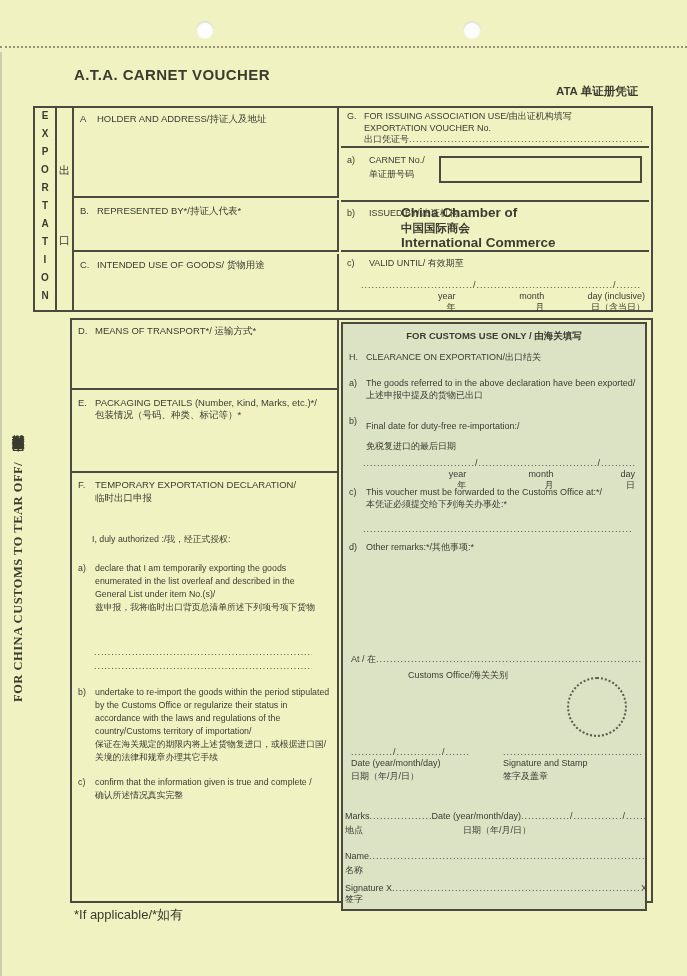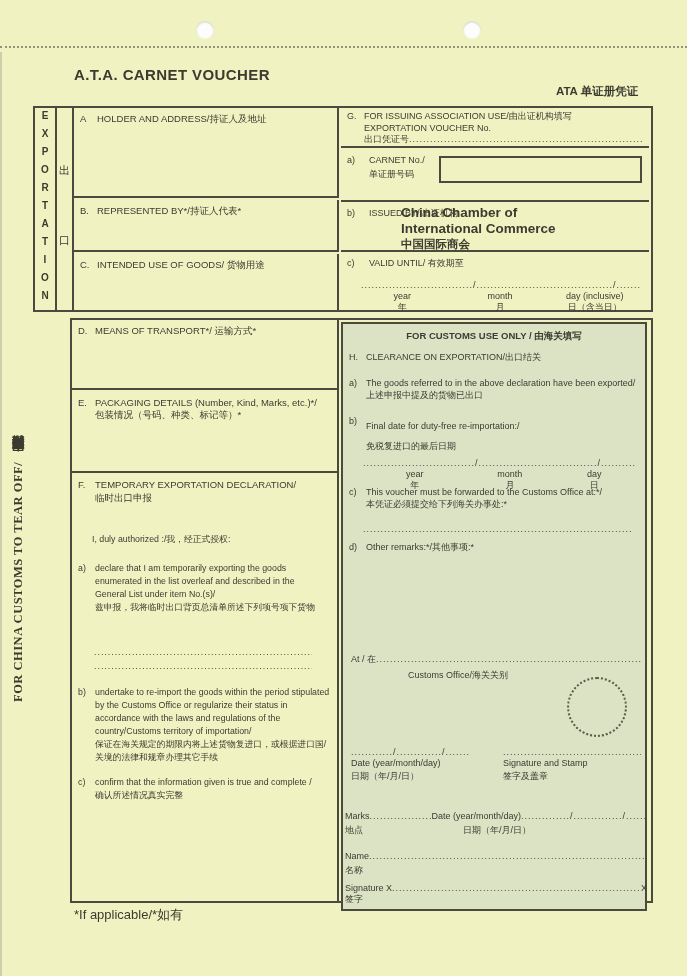--- a/index.html
+++ b/index.html
@@ -36,21 +36,21 @@
   .small{font-size:9px;line-height:11.5px;}
   .xsmall{font-size:8.8px;line-height:13px;}
   
   #expo-strip{left:0;top:0;width:20px;height:202px;border-right:2px solid var(--bd);display:flex;align-items:center;justify-content:center;}
   #expo-strip span{writing-mode:vertical-lr;text-orientation:upright;font-weight:bold;font-size:10px;letter-spacing:7px;}
   #ck-strip{left:22px;top:0;width:15px;height:202px;border-right:2px solid var(--bd);}
   #ck-strip .zh{position:absolute;left:2px;font-size:11px;}
   
   #customs-box{left:269px;top:2px;width:306px;height:589px;background:var(--customs);border:2px solid var(--bd);box-sizing:border-box;}
   #stamp-circle{left:224px;top:353px;width:56px;height:56px;border:2px dotted #5b5b4b;border-radius:50%;}
-  .dcols{display:flex;text-align:center;}
+  .dcols{display:flex;text-align:right;}
   .dcols div{line-height:11px;}
   #tear-off{left:10px;top:330px;width:30px;height:500px;writing-mode:vertical-rl;transform:rotate(180deg);
     font-family:"Liberation Serif", serif;font-weight:bold;font-size:12.5px;letter-spacing:.5px;text-align:center;}
   #footnote{left:74px;top:906px;font-size:13px;}
 </style>
 </head>
 <body>
 
 <div id="canvas">
 
@@ -114,22 +114,22 @@
       <div class="abs" style="left:98px;top:6px;width:203px;height:27px;border:2px solid var(--bd);box-sizing:border-box;"></div>
     </div>
 
     <div class="abs small" style="left:306px;top:96px;width:308px;height:48px;border-bottom:2px solid var(--bd);box-sizing:border-box;">
       <div class="abs row" style="left:6px;top:4px;">
           <span class="mk2">b)</span>
           <span>ISSUED BY/ 出证机构</span>
         </div>
       <div class="abs" style="left:60px;top:1px;right:4px;text-align:left;font-weight:bold;">
         <div style="font-size:13.5px;line-height:16px;">China Chamber of</div>
+        <div style="font-size:11.5px;line-height:14px;">中国国际商会</div>
         <div style="font-size:13.5px;line-height:16px;">International Commerce</div>
-        <div style="font-size:11.5px;line-height:14px;">中国国际商会</div>
       </div>
     </div>
 
     <div class="abs small" style="left:306px;top:146px;width:308px;height:56px;box-sizing:border-box;">
       <div class="abs row" style="left:6px;top:4px;">
           <span class="mk2">c)</span>
           <span>VALID UNTIL/ 有效期至</span>
         </div>
       <div class="abs dots" style="left:20px;top:26px;width:280px;">................................/......................................./....................................</div>
       <div class="abs dcols small" style="left:8px;top:37px;width:296px;">

